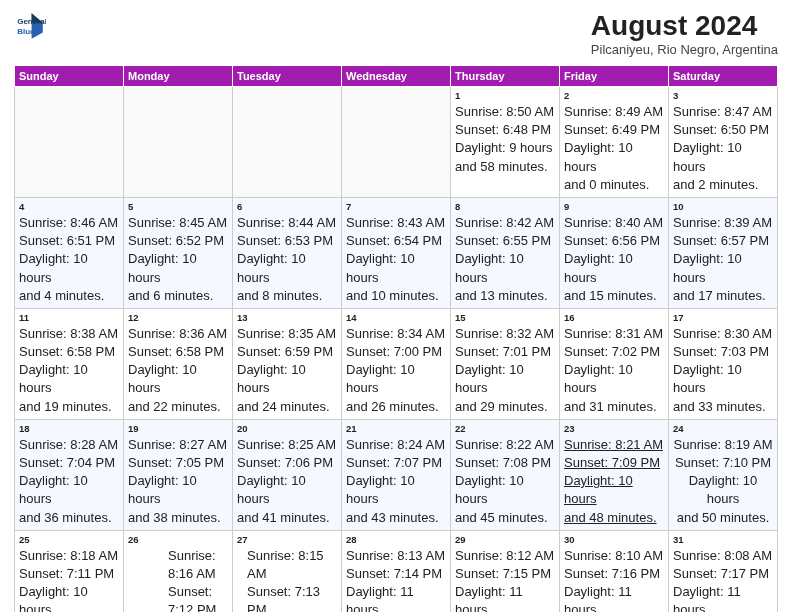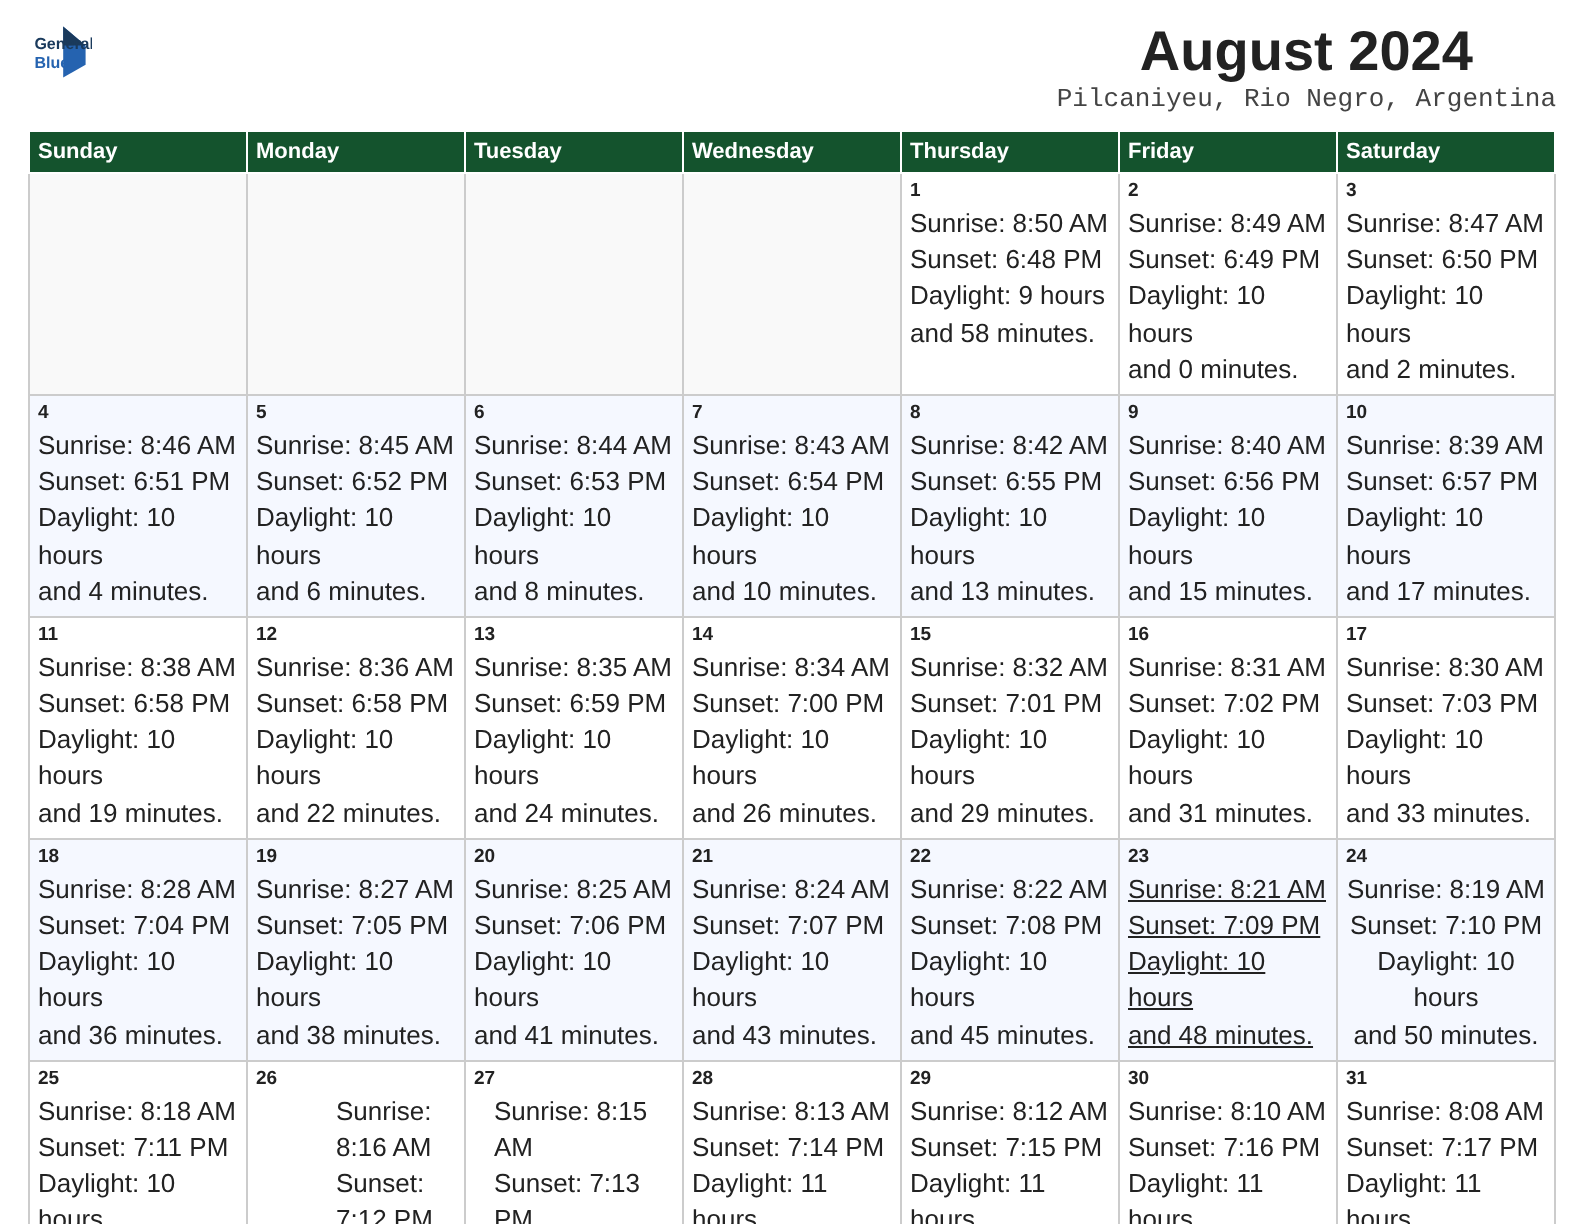--- a/index.html
+++ b/index.html
@@ -24,39 +24,38 @@
     .logo {
       display: flex;
       align-items: center;
       gap: 4px;
     }
     .logo-icon {
       width: 32px;
       height: 32px;
     }
     .title-block {
-      text-align: center;
+      text-align: left;
     }
     .main-title {
       font-size: 28px;
       font-weight: bold;
       color: #222;
     }
     .subtitle {
       font-size: 13px;
       color: #444;
-      font-family: Liberation Mono, monospace;
     }
     .calendar {
       width: 100%;
       border-collapse: collapse;
       table-layout: fixed;
     }
     .calendar th {
-      background: #14532d;
+      background: #a21caf;
       color: #fff;
       font-size: 11px;
       font-weight: bold;
       padding: 4px 4px;
       text-align: left;
       border: 1px solid #fff;
     }
     .calendar td {
       vertical-align: top;
       border: 1px solid #ccc;

